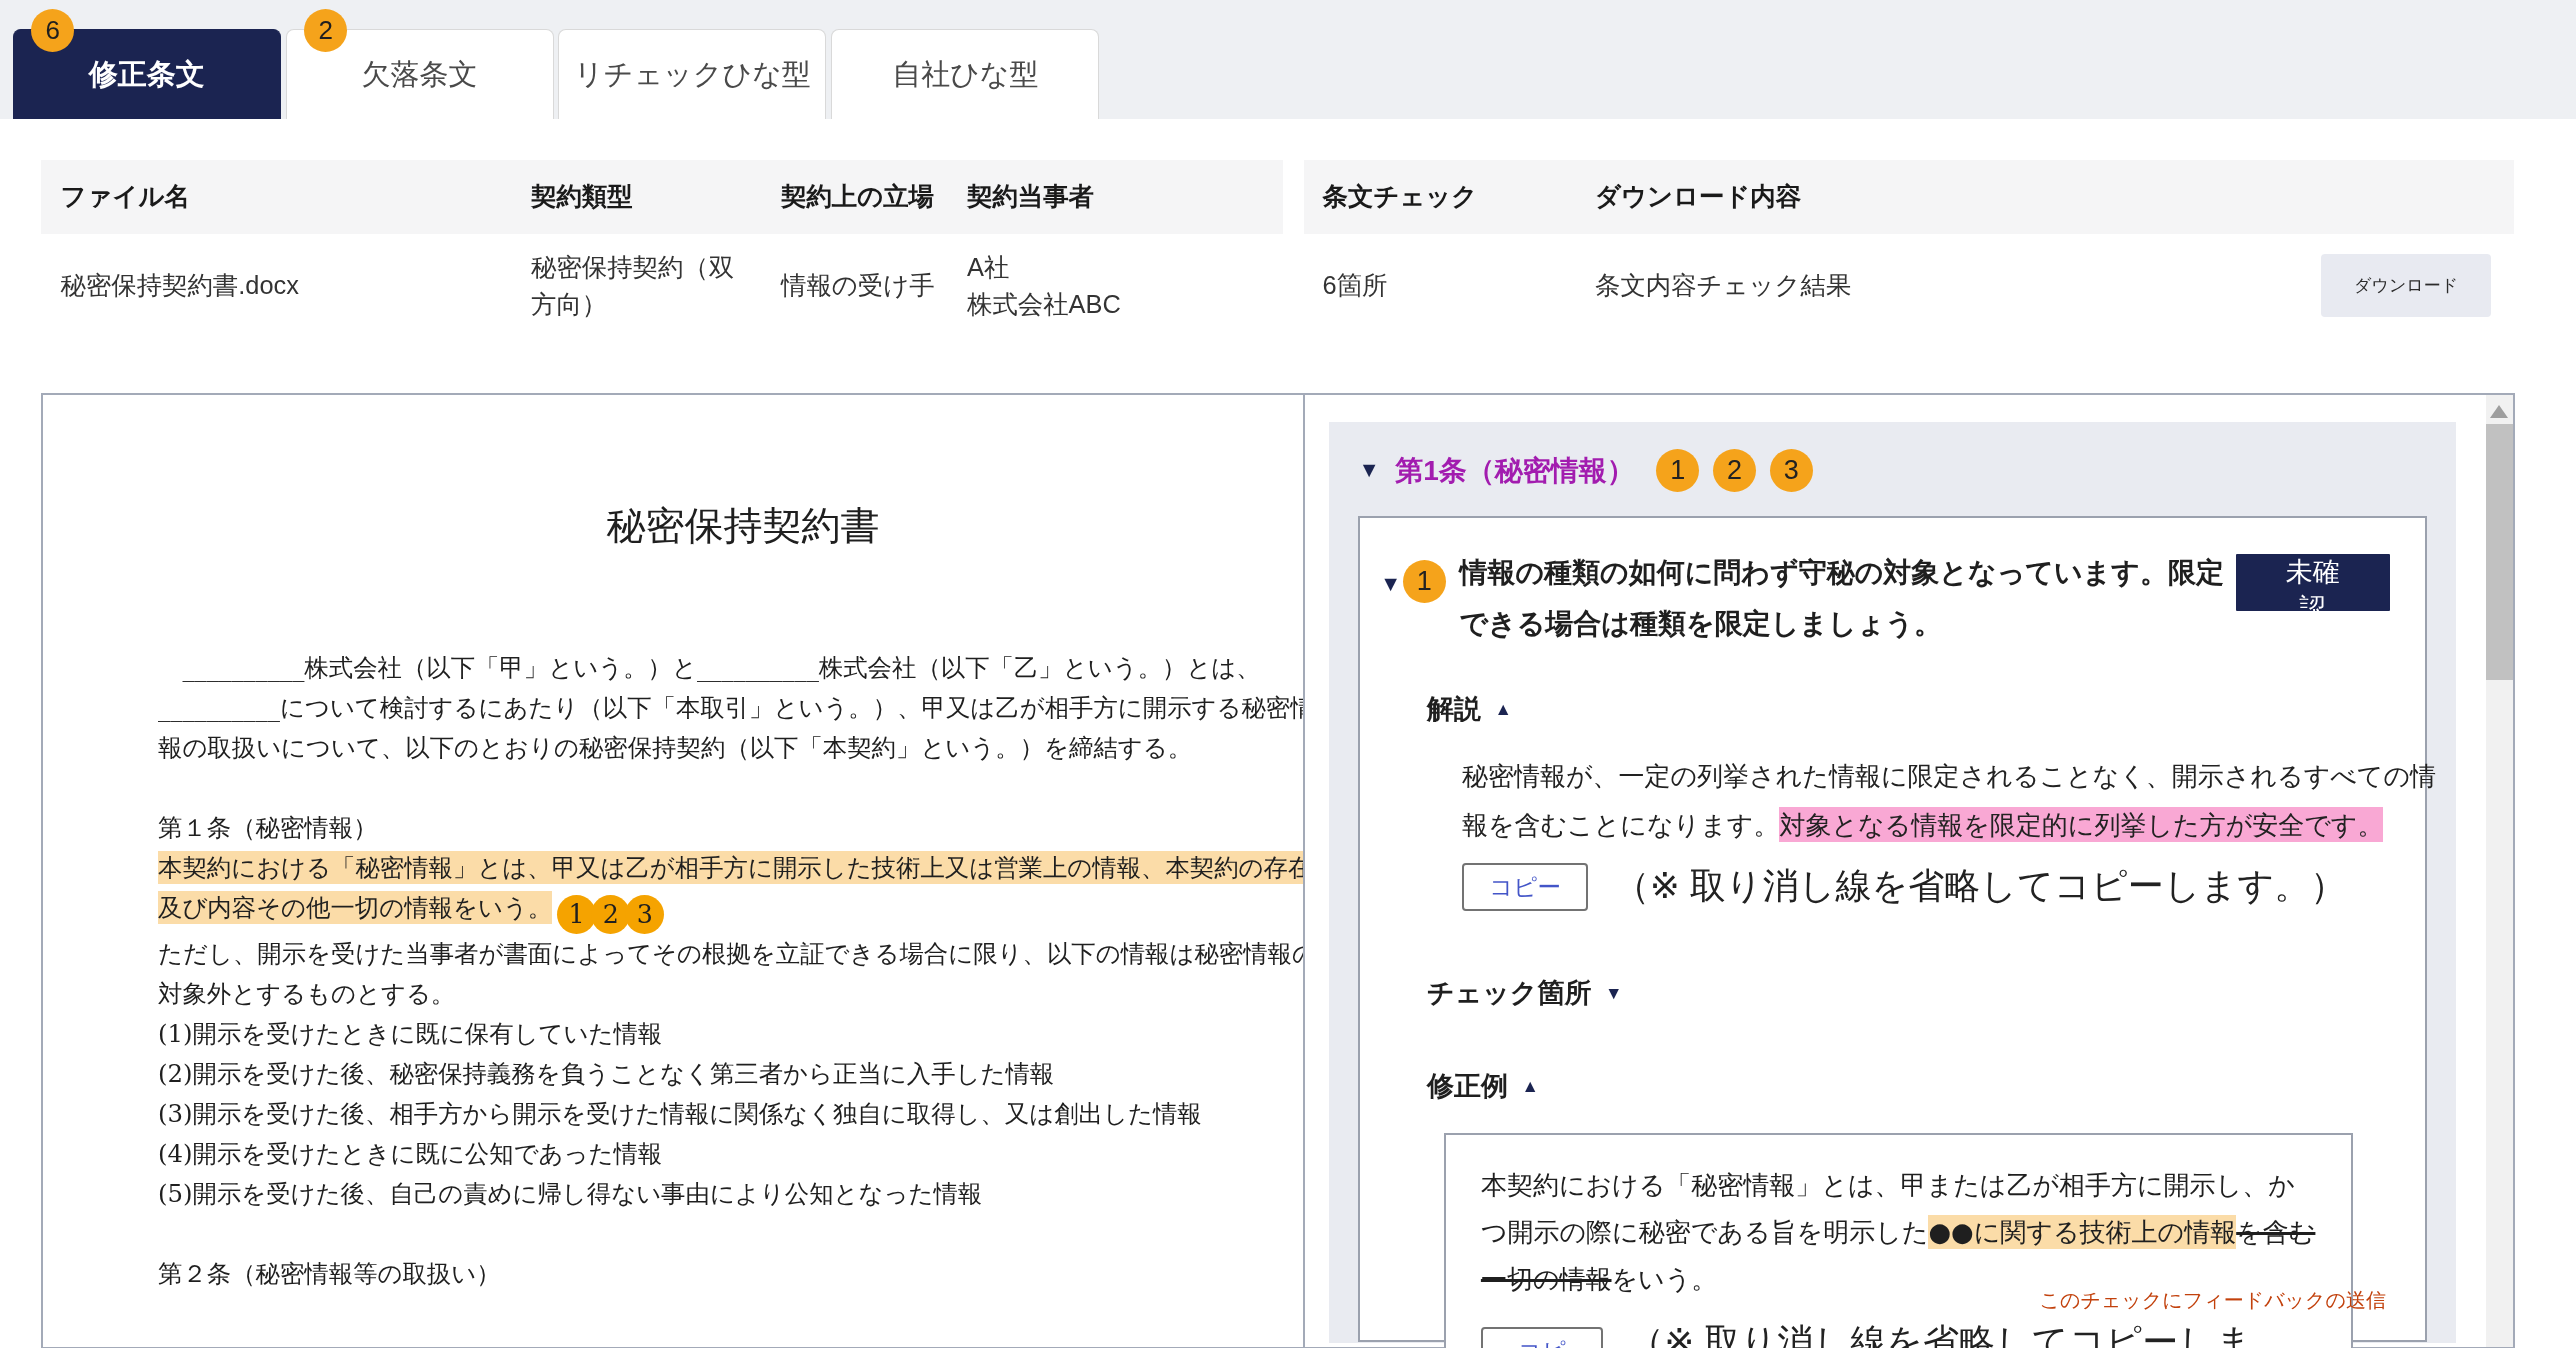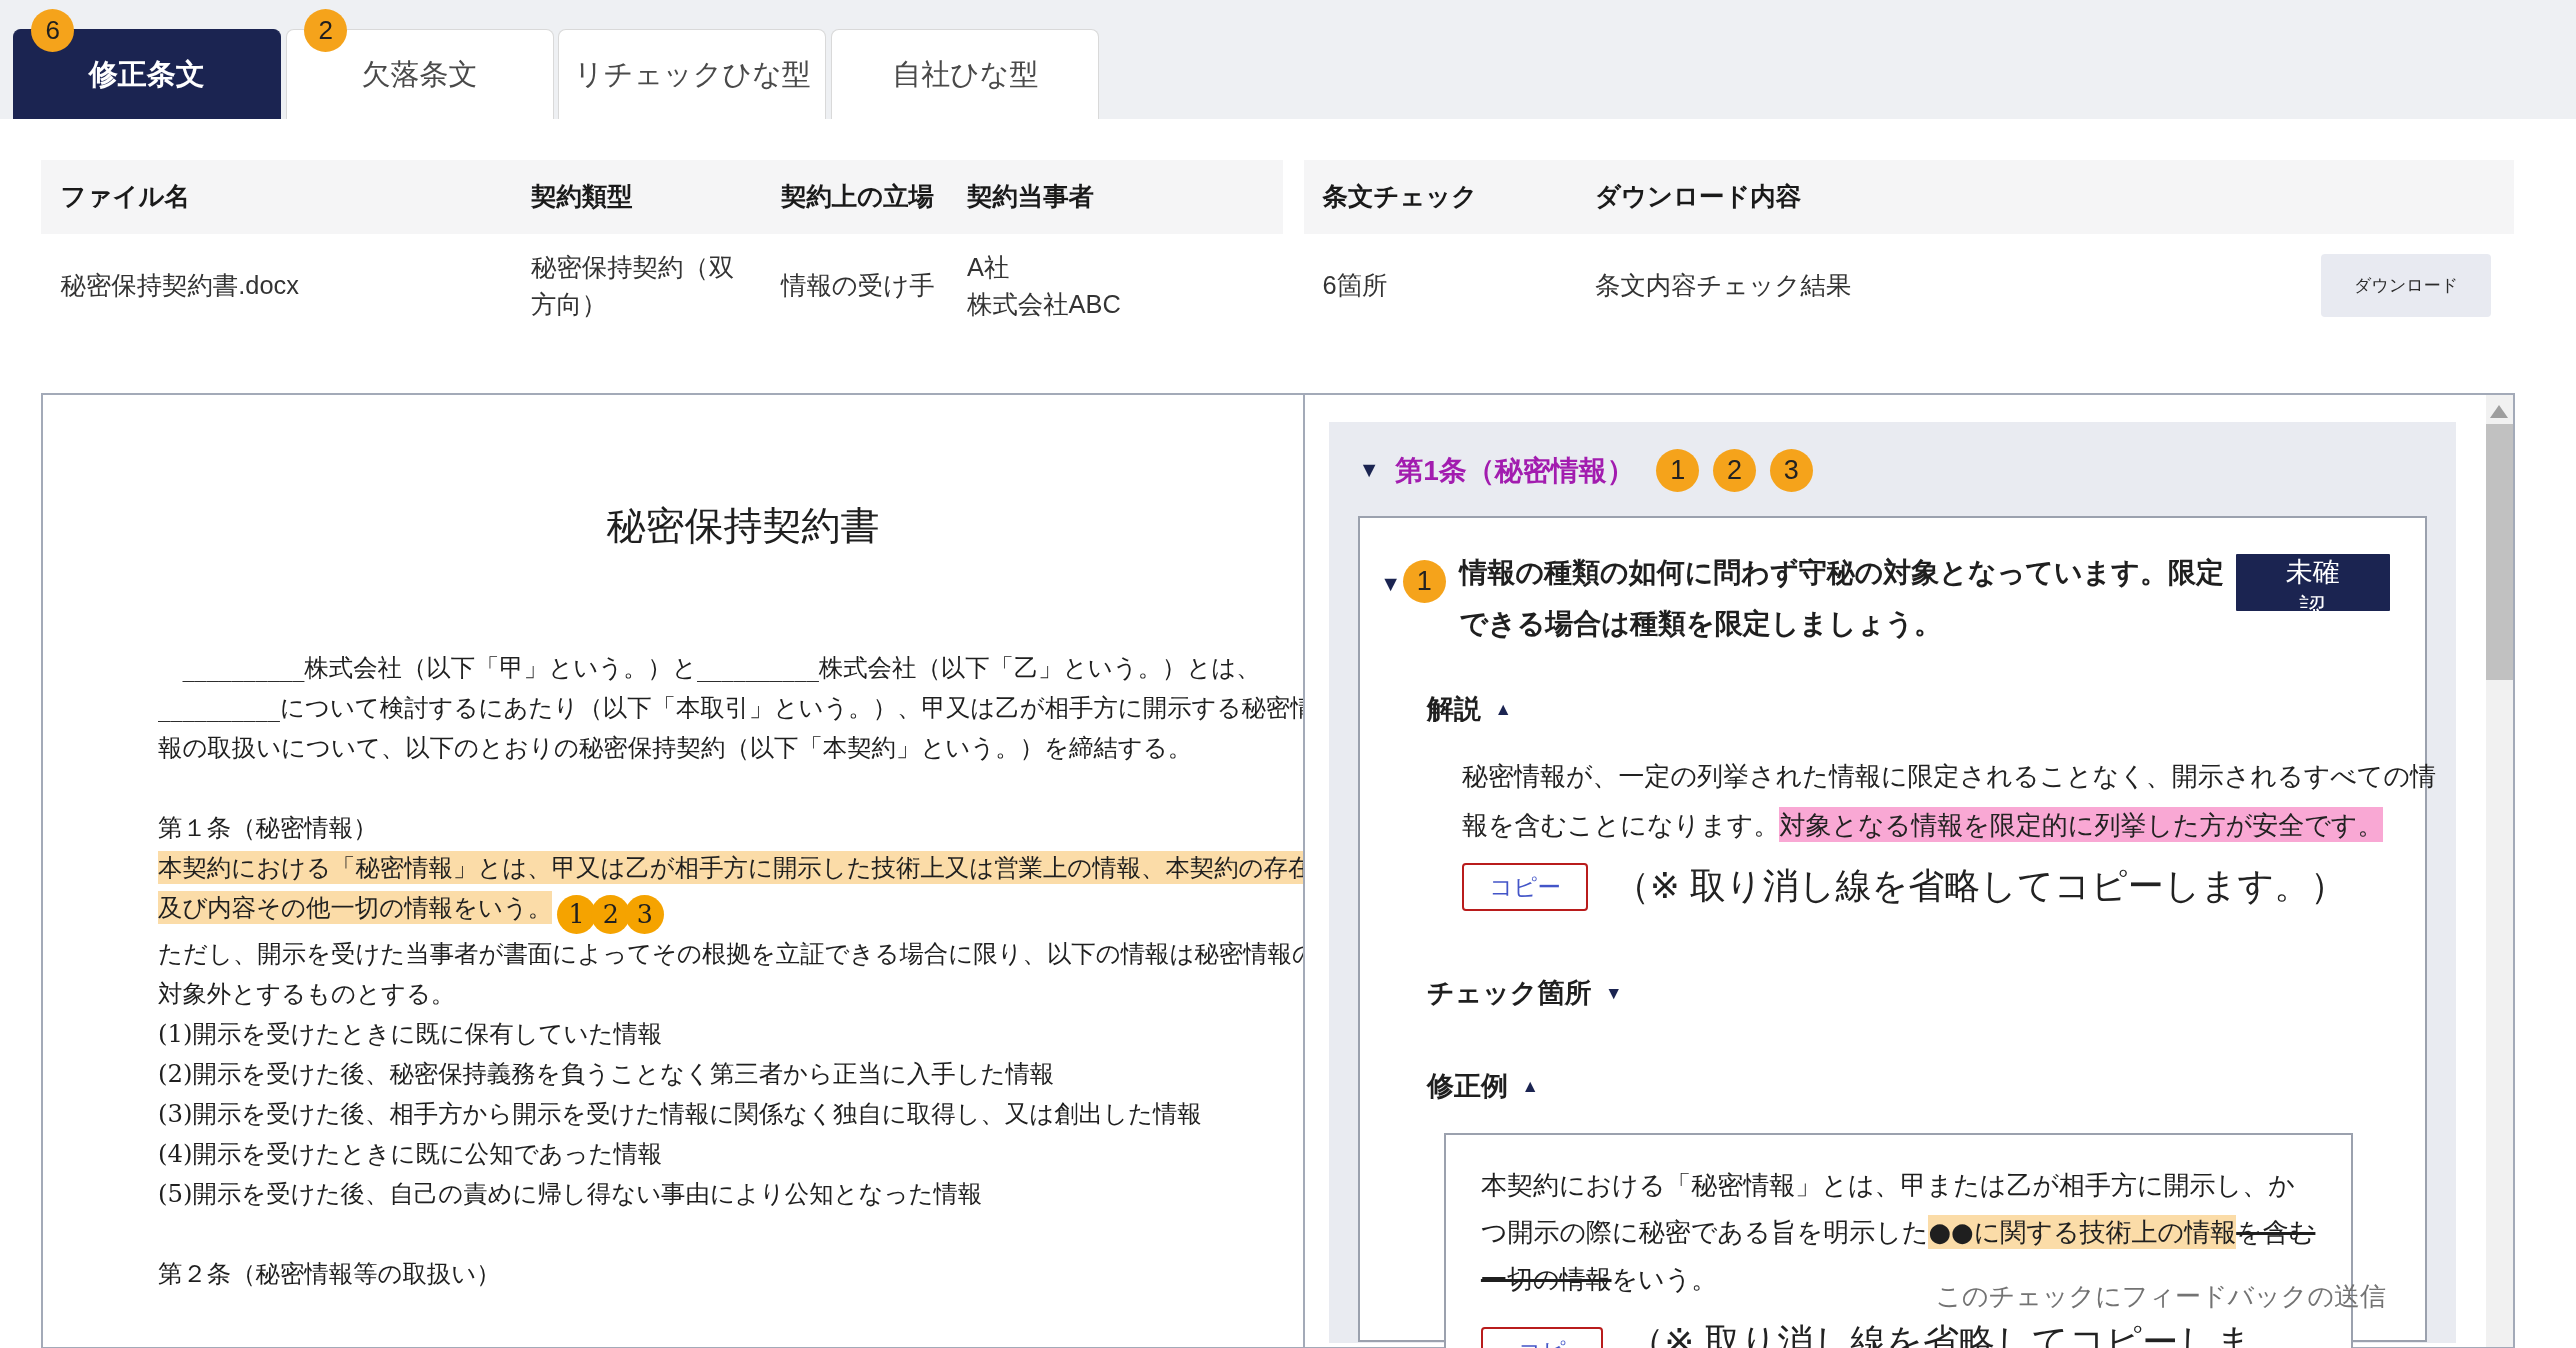--- a/index.html
+++ b/index.html
@@ -104,34 +104,34 @@
     height:57px; padding:0 43px; font-size:27px; font-family:inherit; cursor:pointer; margin-top:7.8px;
   }
   .sec-label { display:flex; align-items:center; gap:13.7px; font-size:27px; font-weight:bold; color:#1f1f1f; margin-left:47px; cursor:pointer; }
   .sec-label .tri { font-size:17.6px; }
   .lbl-kaisetsu { margin-top:41px; }
   .expl-text { margin:25.4px 0 0 82px; font-size:26px; line-height:1.85; color:#222; width:977px; }
   .expl-hl { background:#f9a8d4; padding:2.9px 0; }
   .copy-row { display:flex; align-items:center; gap:25.4px; margin:13.7px 0 0 82px; }
   .copy-row.in-box { margin:15.6px 0 0 0; }
   .copy-btn {
-    background:#fff; border:2px solid #b91c1c; color:#4355c8; border-radius:3.9px;
+    background:#fff; border:2px solid #737373; color:#4355c8; border-radius:3.9px;
     font-size:23.5px; padding:5.9px 25.4px; font-family:inherit; cursor:pointer;
   }
   .copy-note { font-size:36px; color:#222; }
   .lbl-checkloc { margin-top:64px; }
   .lbl-revision { margin-top:57px; }
   .rev-box {
     margin:29px 0 0 64px; width:909px; background:#fff; border:2px solid #9ba1ae;
     padding:27px 35px 25.4px 35px;
   }
   .rev-text { font-family:"DejaVu Serif","Liberation Serif",serif; font-size:26px; line-height:1.8; color:#1f1f1f; }
   .rev-hl { background:#fbdca8; padding:2px 0; }
   .rev-strike { text-decoration:line-through; text-decoration-thickness:2.9px; }
-  .feedback { position:absolute; right:39px; bottom:25.4px; font-size:26px; color:#737373; cursor:pointer; }
+  .feedback { position:absolute; right:39px; bottom:25.4px; font-size:20px; color:#c2410c; cursor:pointer; }
 </style>
 </head>
 <body>
 
 <div class="main-bg"></div>
 
 <div class="tabbar">
   <div class="tab active">
     <span class="tab-badge">6</span>
     <span>修正条文</span>

